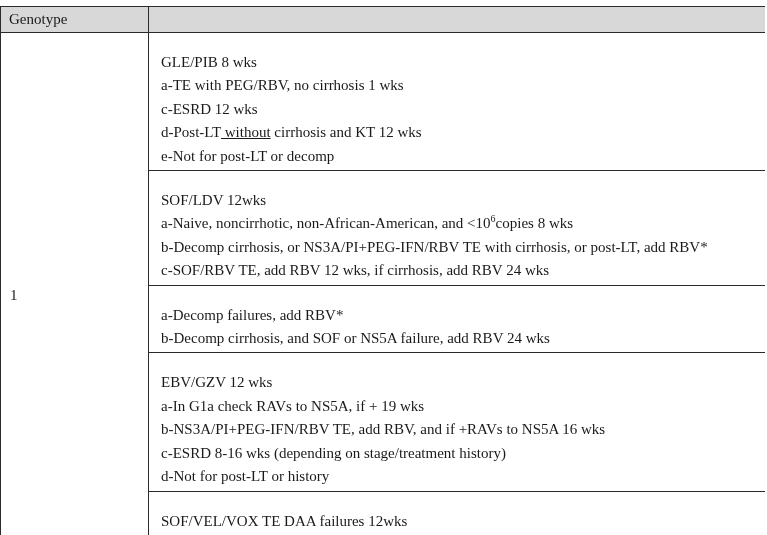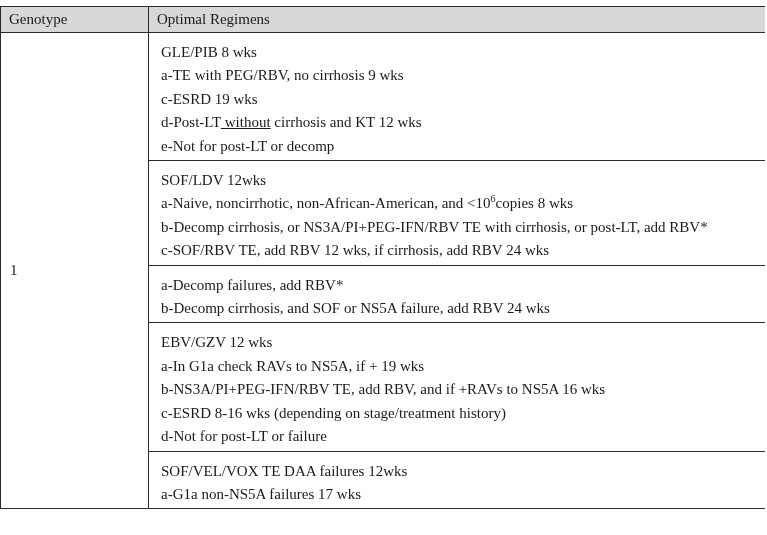--- a/index.html
+++ b/index.html
@@ -47,21 +47,21 @@
   .genotype-cell {
     display: flex;
     align-items: center;
     padding-left: 9px;
     box-sizing: border-box;
   }
   .regimens-cell {
     padding: 0;
   }
   .group {
-    padding: 8px 12px 2px 12px;
+    padding: 18px 12px 2px 12px;
     border-bottom: 1px solid var(--border-color, #2b2b2b);
   }
   .group:last-child {
     border-bottom: none;
   }
   .line {
     line-height: 23.4px;
   }
   .u {
     text-decoration: underline;
@@ -71,35 +71,34 @@
     line-height: 0;
   }
 </style>
 </head>
 <body>
 
 <div class="table">
 
   <div class="header-row">
     <div class="header-cell genotype-col-w">Genotype</div>
-    <div class="header-cell regimens-col-w">Optimal Regimens</div>
   </div>
 
   <div class="body-row">
 
     <div class="genotype-cell genotype-col-w">
       <span>1</span>
     </div>
 
     <div class="regimens-cell regimens-col-w">
 
       <div class="group">
         <div class="line">GLE/PIB 8 wks</div>
-        <div class="line">a-TE with PEG/RBV, no cirrhosis 9 wks</div>
-        <div class="line">c-ESRD 19 wks</div>
+        <div class="line">a-TE with PEG/RBV, no cirrhosis 1 wks</div>
+        <div class="line">c-ESRD 12 wks</div>
         <div class="line"><span>d-Post-LT</span><span class="u"> without</span><span> cirrhosis and KT 12 wks</span></div>
         <div class="line">e-Not for post-LT or decomp</div>
       </div>
 
       <div class="group">
         <div class="line">SOF/LDV 12wks</div>
         <div class="line"><span>a-Naive, noncirrhotic, non-African-American, and &lt;10</span><sup class="exp">6</sup><span>copies 8 wks</span></div>
         <div class="line">b-Decomp cirrhosis, or NS3A/PI+PEG-IFN/RBV TE with cirrhosis, or post-LT, add RBV*</div>
         <div class="line">c-SOF/RBV TE, add RBV 12 wks, if cirrhosis, add RBV 24 wks</div>
       </div>
@@ -107,21 +106,21 @@
       <div class="group">
         <div class="line">a-Decomp failures, add RBV*</div>
         <div class="line">b-Decomp cirrhosis, and SOF or NS5A failure, add RBV 24 wks</div>
       </div>
 
       <div class="group">
         <div class="line">EBV/GZV 12 wks</div>
         <div class="line">a-In G1a check RAVs to NS5A, if + 19 wks</div>
         <div class="line">b-NS3A/PI+PEG-IFN/RBV TE, add RBV, and if +RAVs to NS5A 16 wks</div>
         <div class="line">c-ESRD 8-16 wks (depending on stage/treatment history)</div>
-        <div class="line">d-Not for post-LT or failure</div>
+        <div class="line">d-Not for post-LT or history</div>
       </div>
 
       <div class="group">
         <div class="line">SOF/VEL/VOX TE DAA failures 12wks</div>
         <div class="line">a-G1a non-NS5A failures 17 wks</div>
       </div>
 
     </div>
   </div>
 </div>

